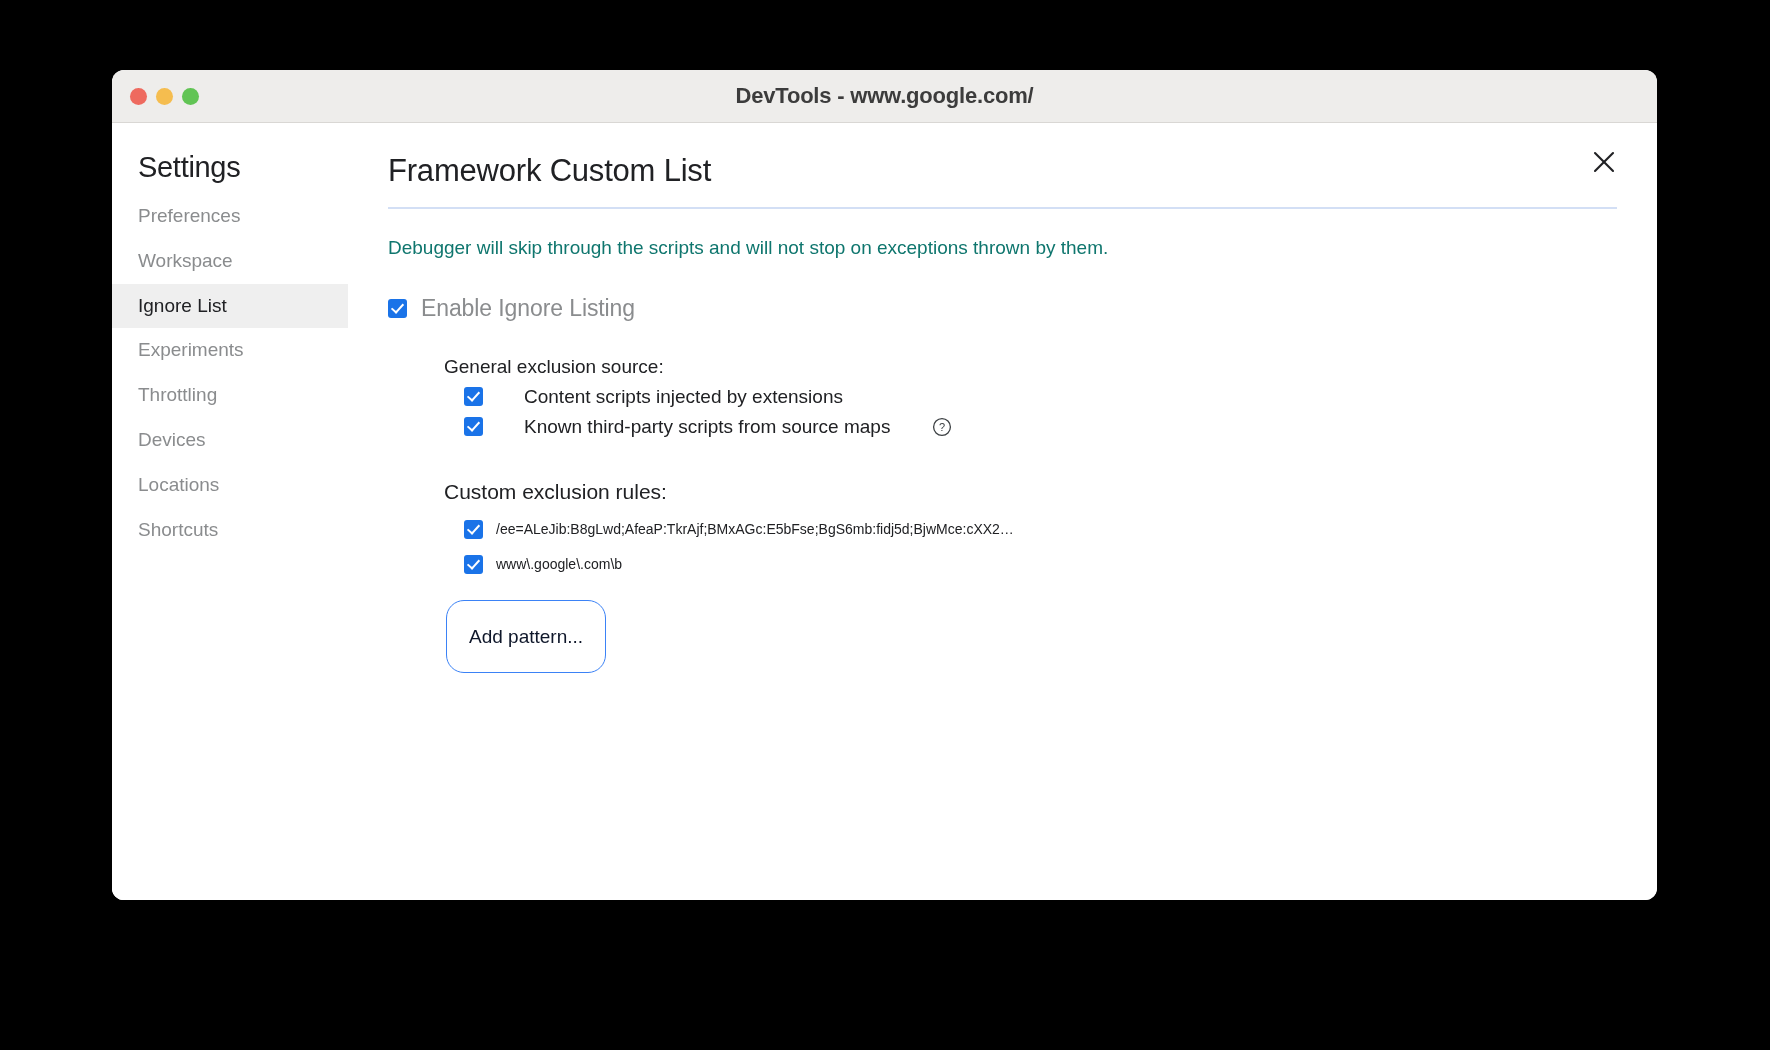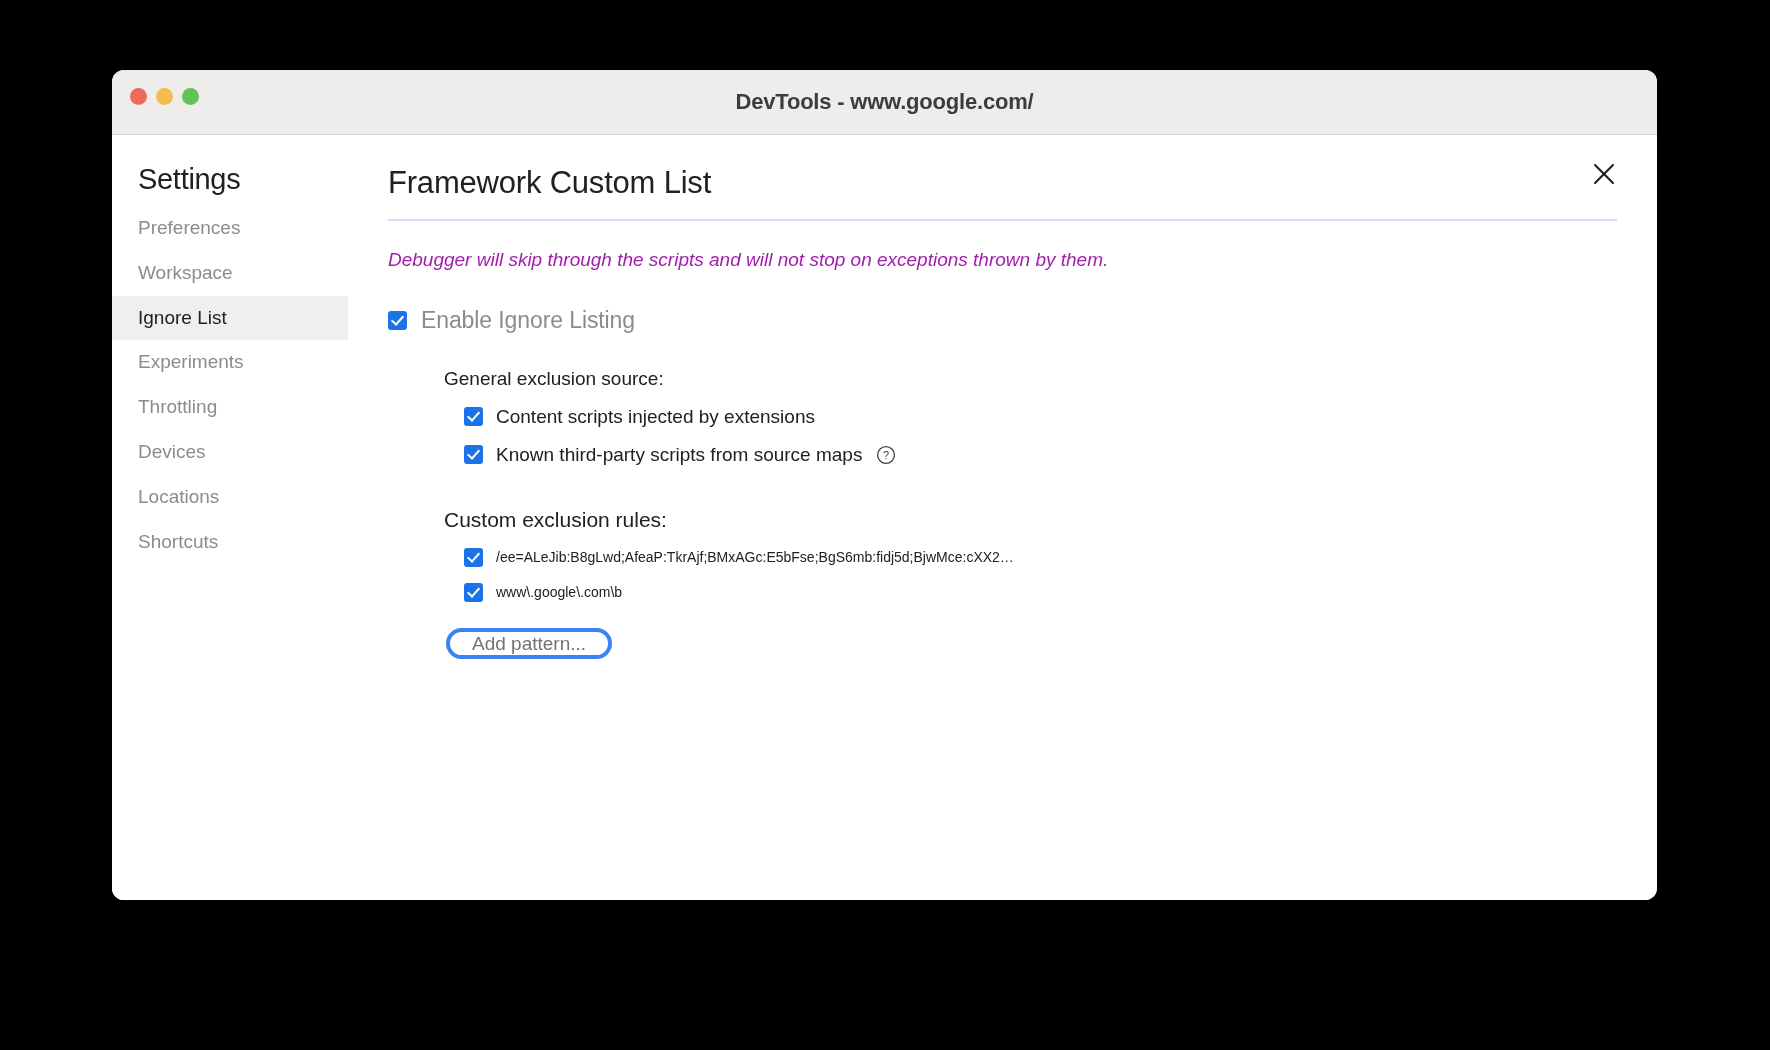--- a/index.html
+++ b/index.html
@@ -28,21 +28,21 @@
     width: 1545px;
     height: 830px;
     background: #ffffff;
     border-radius: 12px;
     overflow: hidden;
     box-shadow: 0 14px 44px rgba(0,0,0,0.55);
   }
 
   .titlebar {
     position: relative;
-    height: 65px;
+    height: 53px;
     background: #eeedeb;
     border-bottom: 1px solid #d9d7d4;
     display: flex;
     align-items: center;
   }
   .traffic-lights {
     position: absolute;
     left: 18px;
     top: 0;
     height: 53px;
@@ -129,24 +129,23 @@
     margin: 4px 0 0 0;
     letter-spacing: -0.2px;
   }
   .divider {
     height: 2px;
     background: #d3dff5;
     margin: 18px 0 0 0;
   }
   .panel-desc {
     font-size: 19px;
-    color: #a21caf;
+    color: #0f766e;
     margin: 26px 0 5px 0;
     line-height: 1.35;
-    font-style: italic;
   }
 
   
   .row {
     display: flex;
     align-items: center;
     text-align: right;
   }
   .cb {
     width: 19px;
@@ -179,21 +178,22 @@
     margin-left: 14px;
     letter-spacing: -0.1px;
   }
 
   .group-heading {
     font-size: 19px;
     color: #202124;
     margin: 34px 0 0 56px;
   }
   .sub-row {
-    margin: 16px 0 0 76px;
+    margin: 8px 0 0 76px;
+    gap: 28px;
   }
   .sub-label {
     font-size: 19px;
     color: #202124;
     margin-left: 13px;
   }
   .help-icon {
     margin-left: 14px;
     width: 20px;
     height: 20px;
@@ -215,25 +215,25 @@
     font-size: 14px;
     color: #202124;
     margin-left: 13px;
     white-space: nowrap;
     overflow: hidden;
   }
 
   .add-pattern-button {
     margin: 26px 0 0 58px;
     display: inline-block;
-    padding: 0 22px;
-    font-size: 19px;
-    color: #737373;
+    padding: 24px 22px;
+    font-size: 19px;
+    color: #0f172a;
     background: #ffffff;
-    border: 4px solid #3b82f6;
+    border: 1px solid #3b82f6;
     border-radius: 18px;
     cursor: pointer;
     font-family: "Liberation Sans", sans-serif;
     line-height: 1.25;
   }
 </style>
 </head>
 <body>
 
 <div id="screen">

